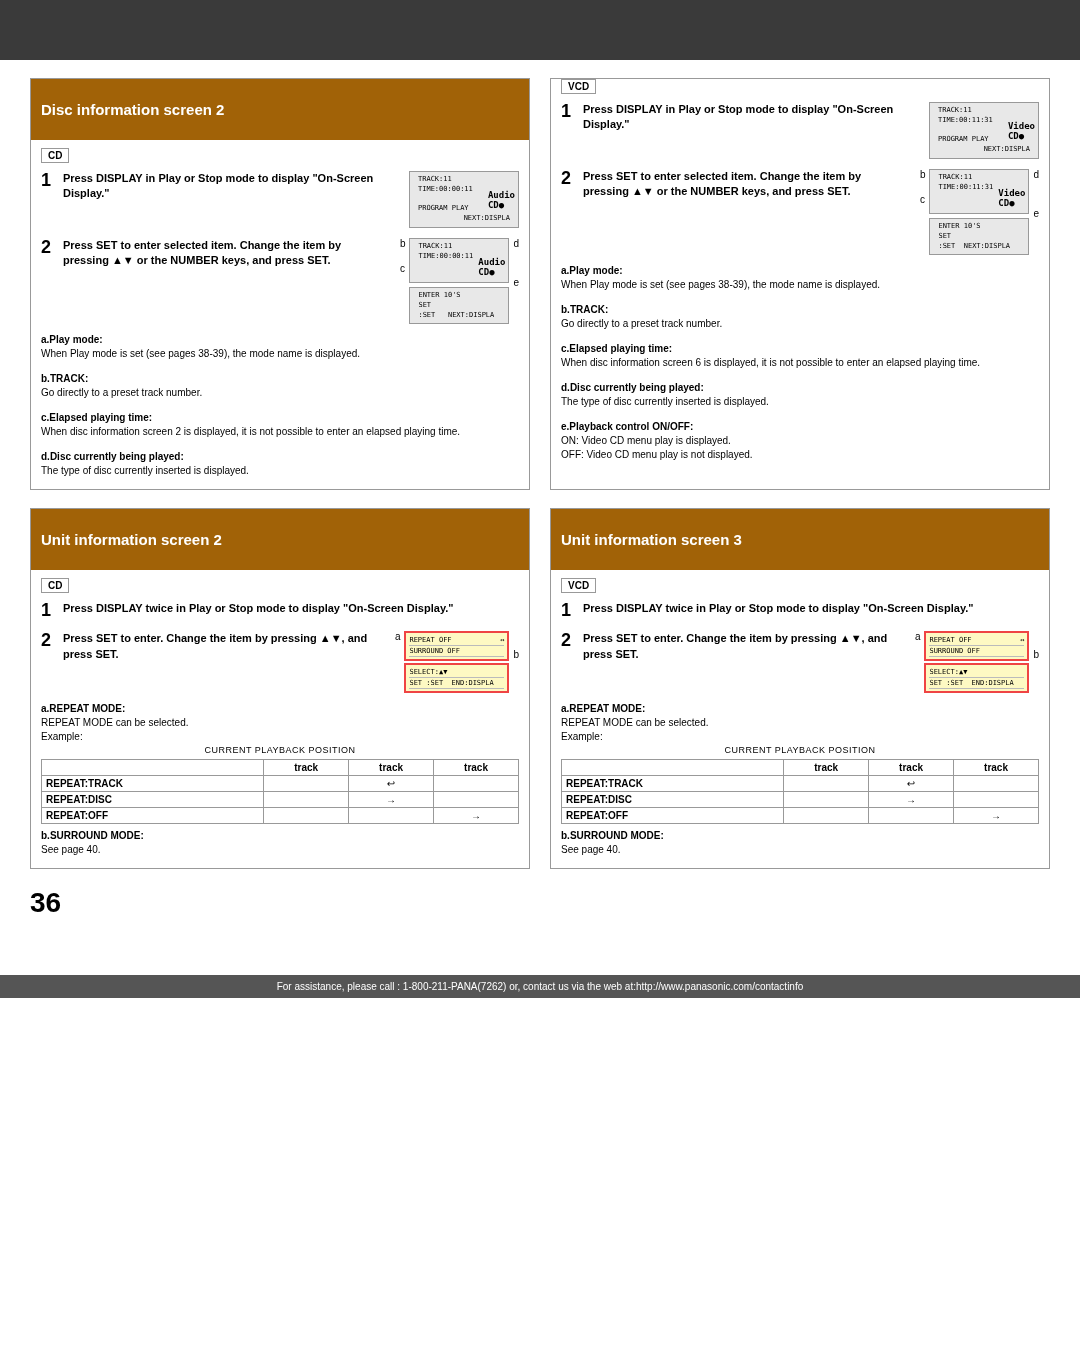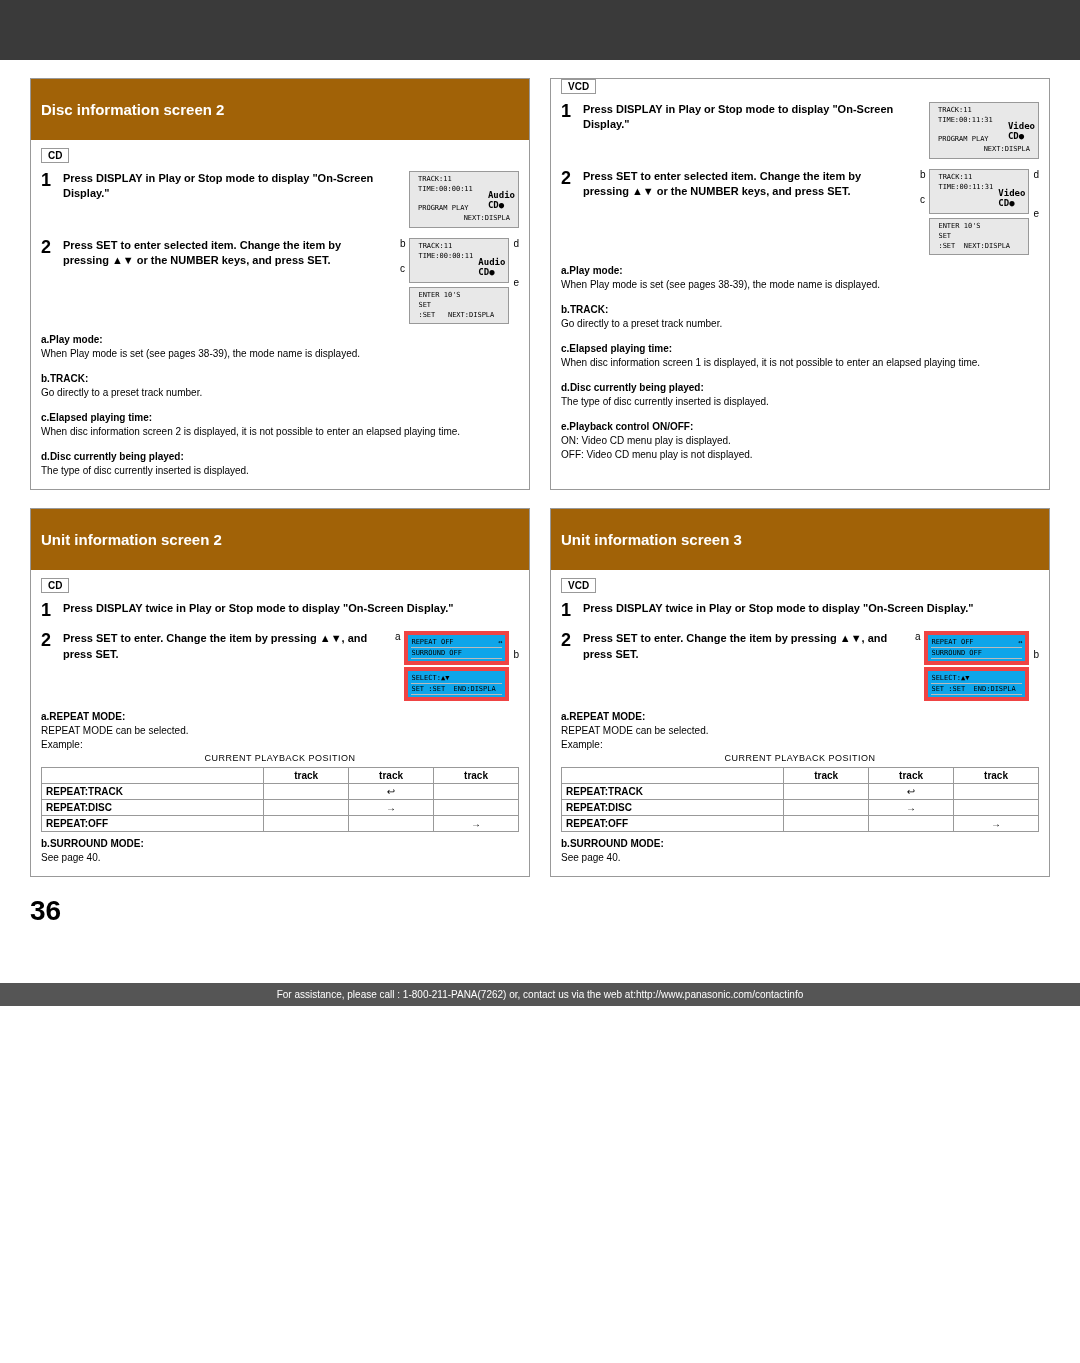--- a/index.html
+++ b/index.html
@@ -197,22 +197,22 @@
     }
 
     .page-number {
       font-size: 28px;
       font-weight: bold;
       min-width: 36px;
     }
 
     
     .unit-screen {
-      border: 4px solid #ef4444;
-      background: #0ea5e9;
+      border: 2px solid #ef4444;
+      background: #fef9c3;
       width: 105px;
       font-size: 7px;
       font-family: monospace;
       padding: 2px 3px;
       flex-shrink: 0;
     }
 
     .unit-screen-line {
       border-bottom: 1px solid #bbb;
       padding: 1px 0;
@@ -387,21 +387,21 @@
 
           
           <div class="notes">
             <p><span class="note-title">a.Play mode:</span></p>
             <p>When Play mode is set (see pages 38-39), the mode name is displayed.</p>
             <br>
             <p><span class="note-title">b.TRACK:</span></p>
             <p>Go directly to a preset track number.</p>
             <br>
             <p><span class="note-title">c.Elapsed playing time:</span></p>
-            <p>When disc information screen 1 is displayed, it is not possible to enter an elapsed playing time.</p>
+            <p>When disc information screen 6 is displayed, it is not possible to enter an elapsed playing time.</p>
             <br>
             <p><span class="note-title">d.Disc currently being played:</span></p>
             <p>The type of disc currently inserted is displayed.</p>
             <br>
             <p><span class="note-title">e.Playback control ON/OFF:</span></p>
             <p>ON:     Video CD menu play is displayed.</p>
             <p>OFF:    Video CD menu play is not displayed.</p>
           </div>
 
         </div>

